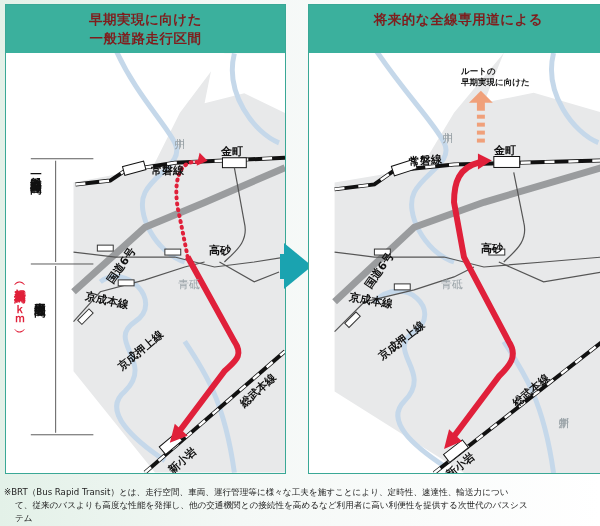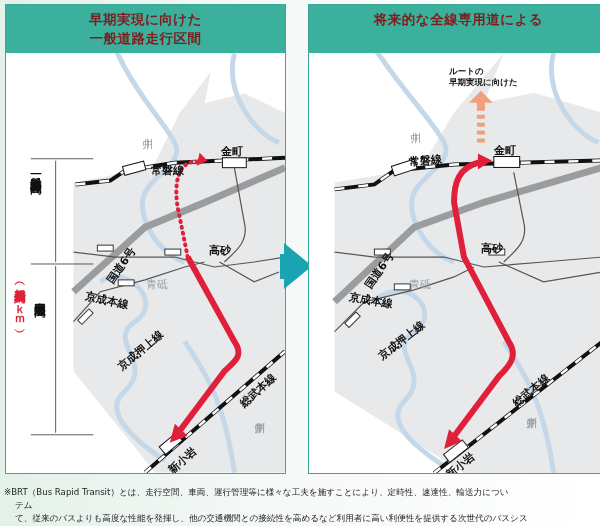--- a/index.html
+++ b/index.html
@@ -5,21 +5,21 @@
   html,body{margin:0;padding:0;}
   body{width:600px;height:526px;background:linear-gradient(90deg,#e3f1e8 0%,#f4f8f6 40%,#ffffff 100%);position:relative;overflow:hidden;font-family:"DejaVu Sans",sans-serif;}
   .panel{position:absolute;top:4px;height:470px;background:#fff;border:1.5px solid #3aa896;box-sizing:border-box;overflow:hidden;}
   .panel.left{left:5px;width:281px;}
   .panel.right{left:308px;width:301px;}
   .ph{height:48px;background:#3bb09d;color:#7f1d1d;font-weight:bold;font-size:13.5px;line-height:19px;text-align:center;padding-top:5px;box-sizing:border-box;letter-spacing:0.5px;}
   .ph div{white-space:nowrap;}
   .map{position:absolute;left:0;top:48px;right:0;bottom:0;}
   .map svg{position:absolute;left:0;top:0;width:100%;height:100%;}
   .lbl{position:absolute;font-size:11px;font-weight:bold;color:#111;white-space:nowrap;}
-  .lbl.grey{color:#9aa3a8;font-weight:normal;}
+  .lbl.grey{color:#9aa3a8;font-weight:normal;margin-left:32px;}
   .vlbl{position:absolute;writing-mode:vertical-rl;font-size:11.5px;font-weight:bold;color:#111;letter-spacing:1px;}
   .vlbl.red{color:#e0203a;}
   .arrow{position:absolute;left:284px;top:243px;width:0;height:0;border-top:23px solid transparent;border-bottom:23px solid transparent;border-left:28px solid #1aa3b0;}
   .arrow-stem{position:absolute;left:280px;top:254px;width:8px;height:25px;background:#1aa3b0;}
   .note{position:absolute;left:4px;top:486px;width:594px;font-size:8.6px;line-height:13px;color:#222;}
   .note p{margin:0;}
   .note .ind{padding-left:11px;}
 </style>
 </head>
 <body>
@@ -129,35 +129,35 @@
       <rect x="30" y="265" width="16" height="6" fill="#fff" stroke="#333" transform="rotate(-45 38 268)"></rect>
 
       <path d="M120 422 L289 290" stroke="#111" stroke-width="4" fill="none"></path>
       <path d="M120 422 L289 290" stroke="#fff" stroke-width="2.5" fill="none" stroke-dasharray="8 10"></path>
       <rect x="130" y="395" width="24" height="10" fill="#fff" stroke="#111" transform="rotate(-38 142 400)"></rect>
 
       <path d="M165 110 C145 115 140 130 140 150 L150 205 L195 290 C205 305 195 315 185 325 L140 385" stroke="#e0203a" stroke-width="6" fill="none"></path>
       <polygon points="178,108 164,101 164,117" fill="#e0203a"></polygon>
       <polygon points="130,398 135,378 148,390" fill="#e0203a"></polygon>
     </svg>
-    <div class="lbl" style="left:140px;top:13px;font-size:8.5px;line-height:11px;">
+    <div class="lbl" style="left:152px;top:13px;font-size:8.5px;line-height:11px;">
       <div>ルートの</div>
       <div>早期実現に向けた</div>
     </div>
     <div class="lbl grey" style="left:98px;top:70px;writing-mode:vertical-rl;">中川</div>
     <div class="lbl" style="left:100px;top:100px;transform:rotate(-5deg);">常磐線</div>
     <div class="lbl" style="left:185px;top:90px;">金町</div>
     <div class="lbl" style="left:50px;top:210px;transform:rotate(-55deg);">国道6号</div>
     <div class="lbl" style="left:172px;top:188px;">高砂</div>
     <div class="lbl grey" style="left:100px;top:224px;">青砥</div>
     <div class="lbl" style="left:40px;top:240px;transform:rotate(10deg);">京成本線</div>
     <div class="lbl" style="left:65px;top:280px;transform:rotate(-38deg);">京成押上線</div>
     <div class="lbl" style="left:200px;top:330px;transform:rotate(-40deg);">総武本線</div>
     <div class="lbl grey" style="left:214px;top:355px;writing-mode:vertical-rl;">新中川</div>
     <div class="lbl" style="left:135px;top:405px;transform:rotate(-40deg);">新小岩</div>
   </div>
 </div>
 
 <div class="note">
   <p>※BRT（Bus Rapid Transit）とは、走行空間、車両、運行管理等に様々な工夫を施すことにより、定時性、速達性、輸送力につい</p>
+  <p class="ind">て、従来のバスよりも高度な性能を発揮し、他の交通機関との接続性を高めるなど利用者に高い利便性を提供する次世代のバスシス</p>
   <p class="ind">テム</p>
-  <p class="ind">て、従来のバスよりも高度な性能を発揮し、他の交通機関との接続性を高めるなど利用者に高い利便性を提供する次世代のバスシス</p>
 </div>
 
 </body></html>

